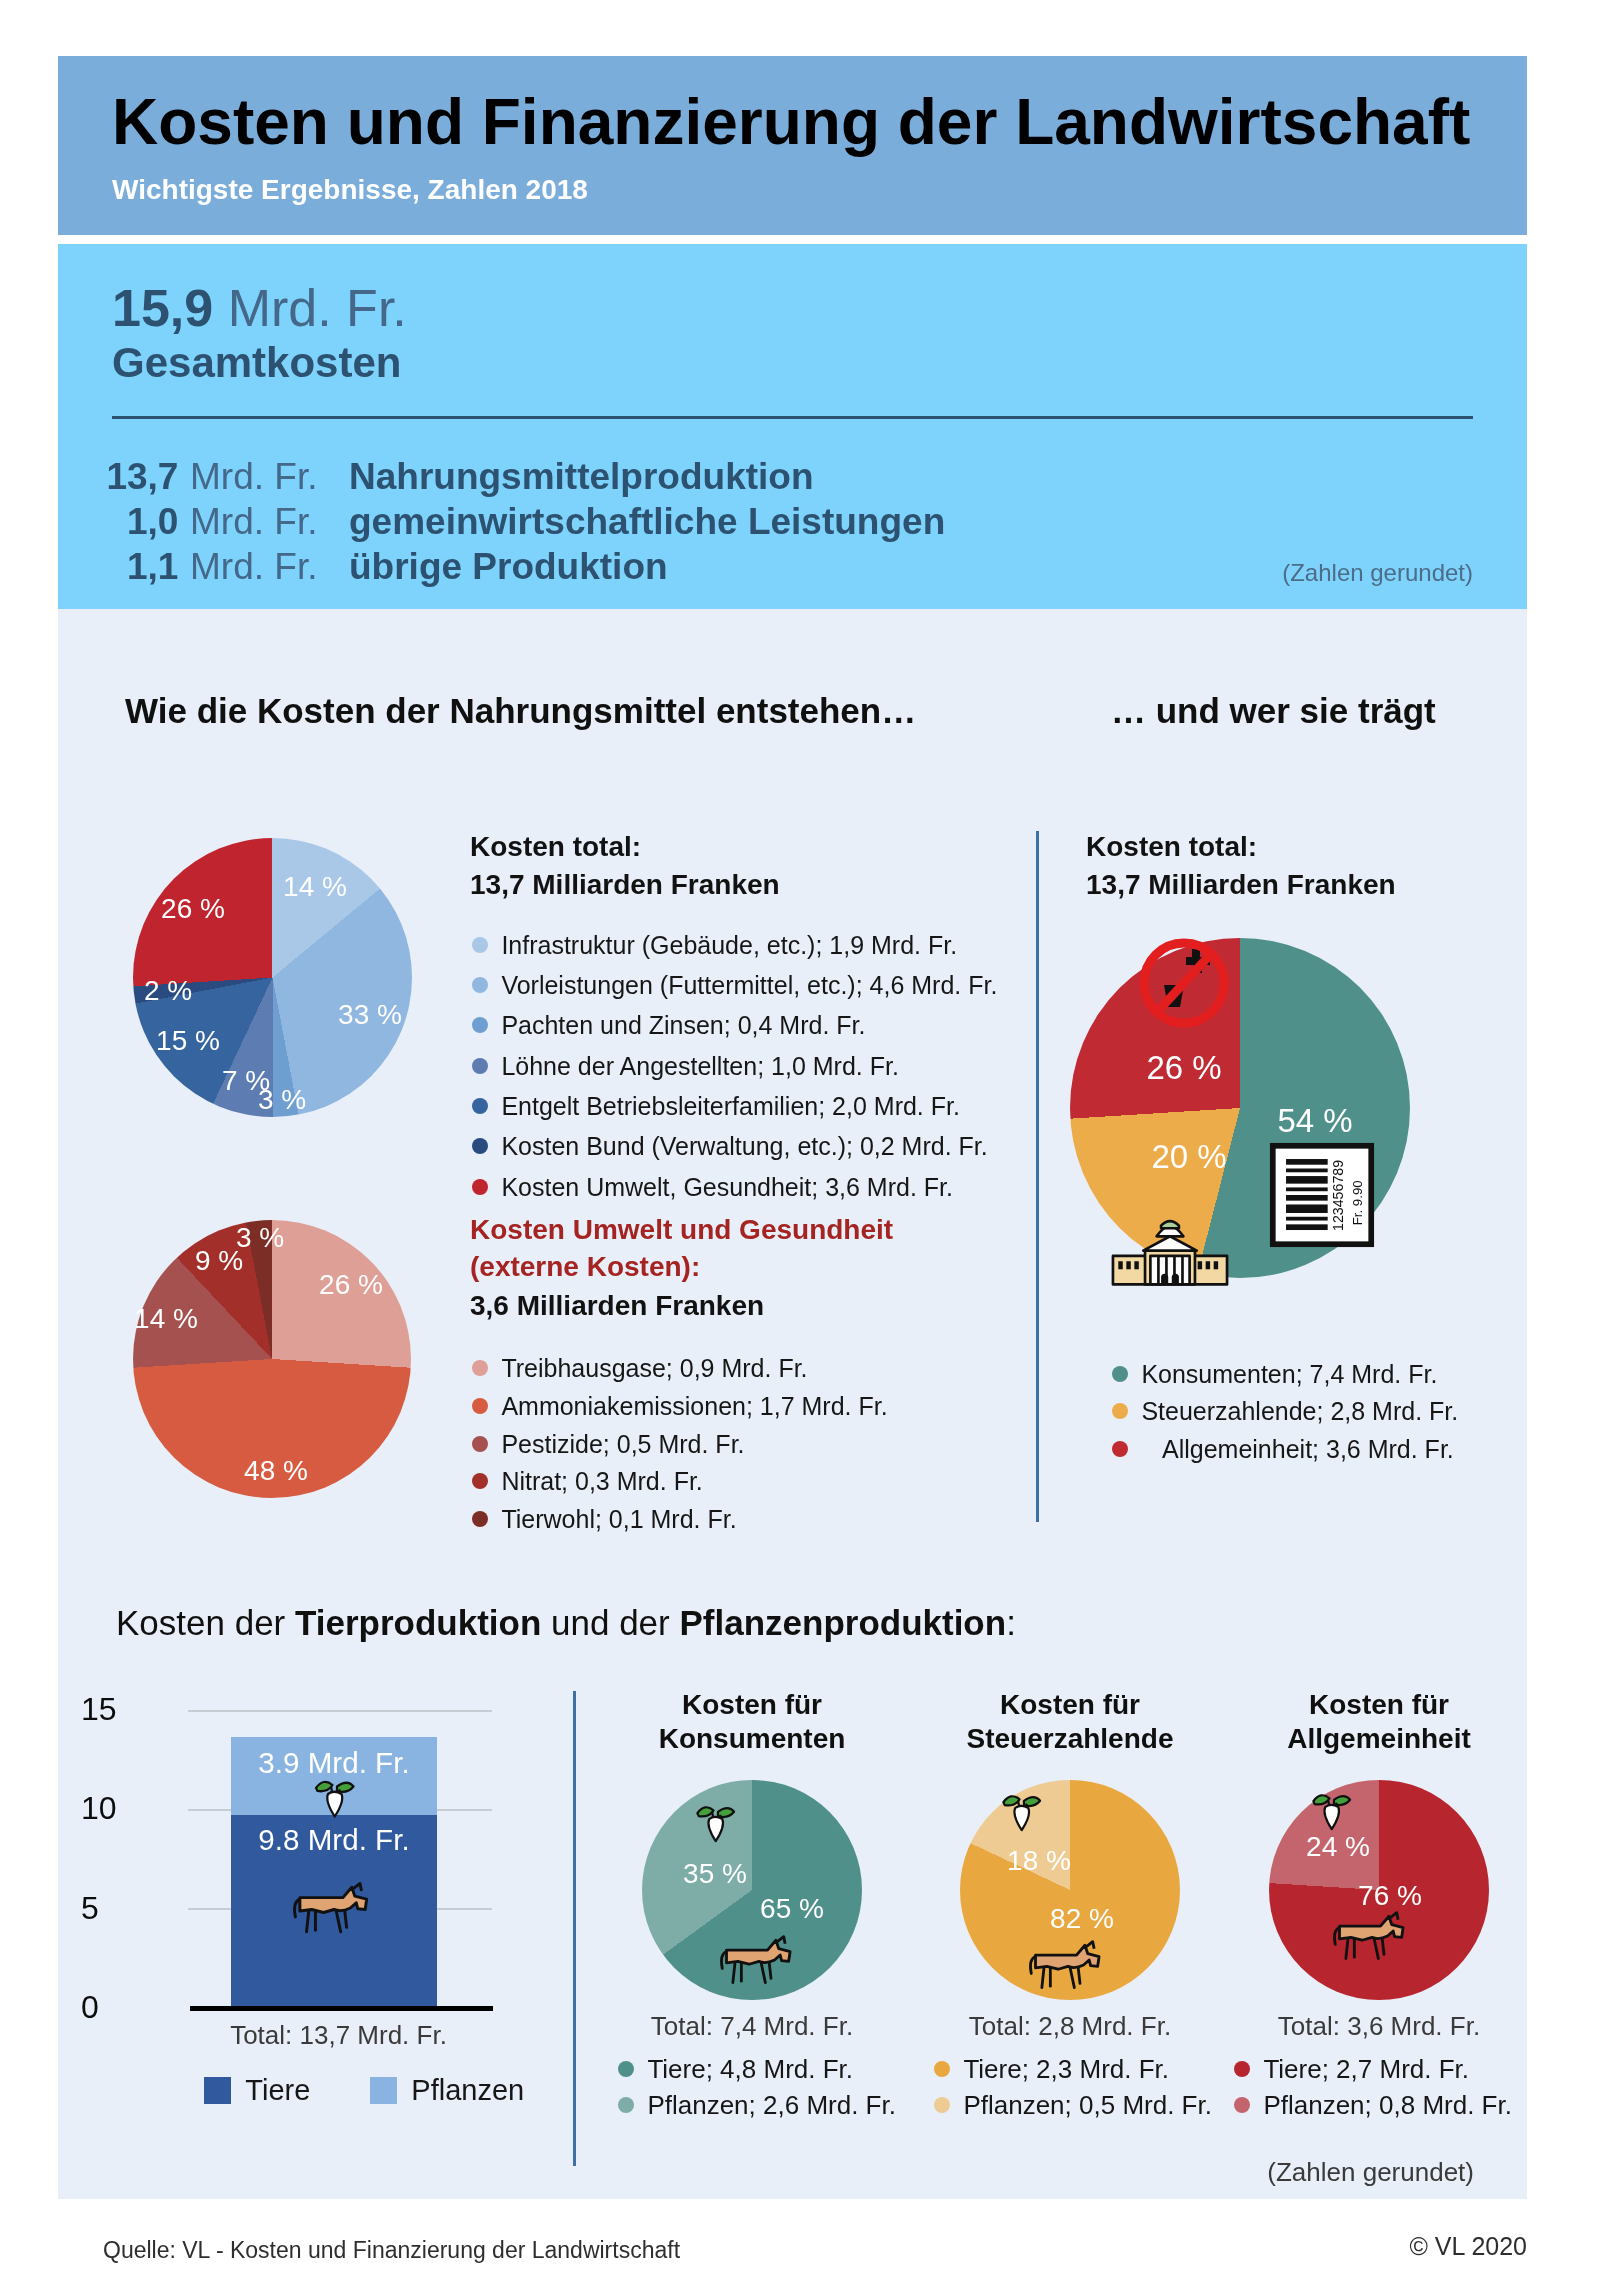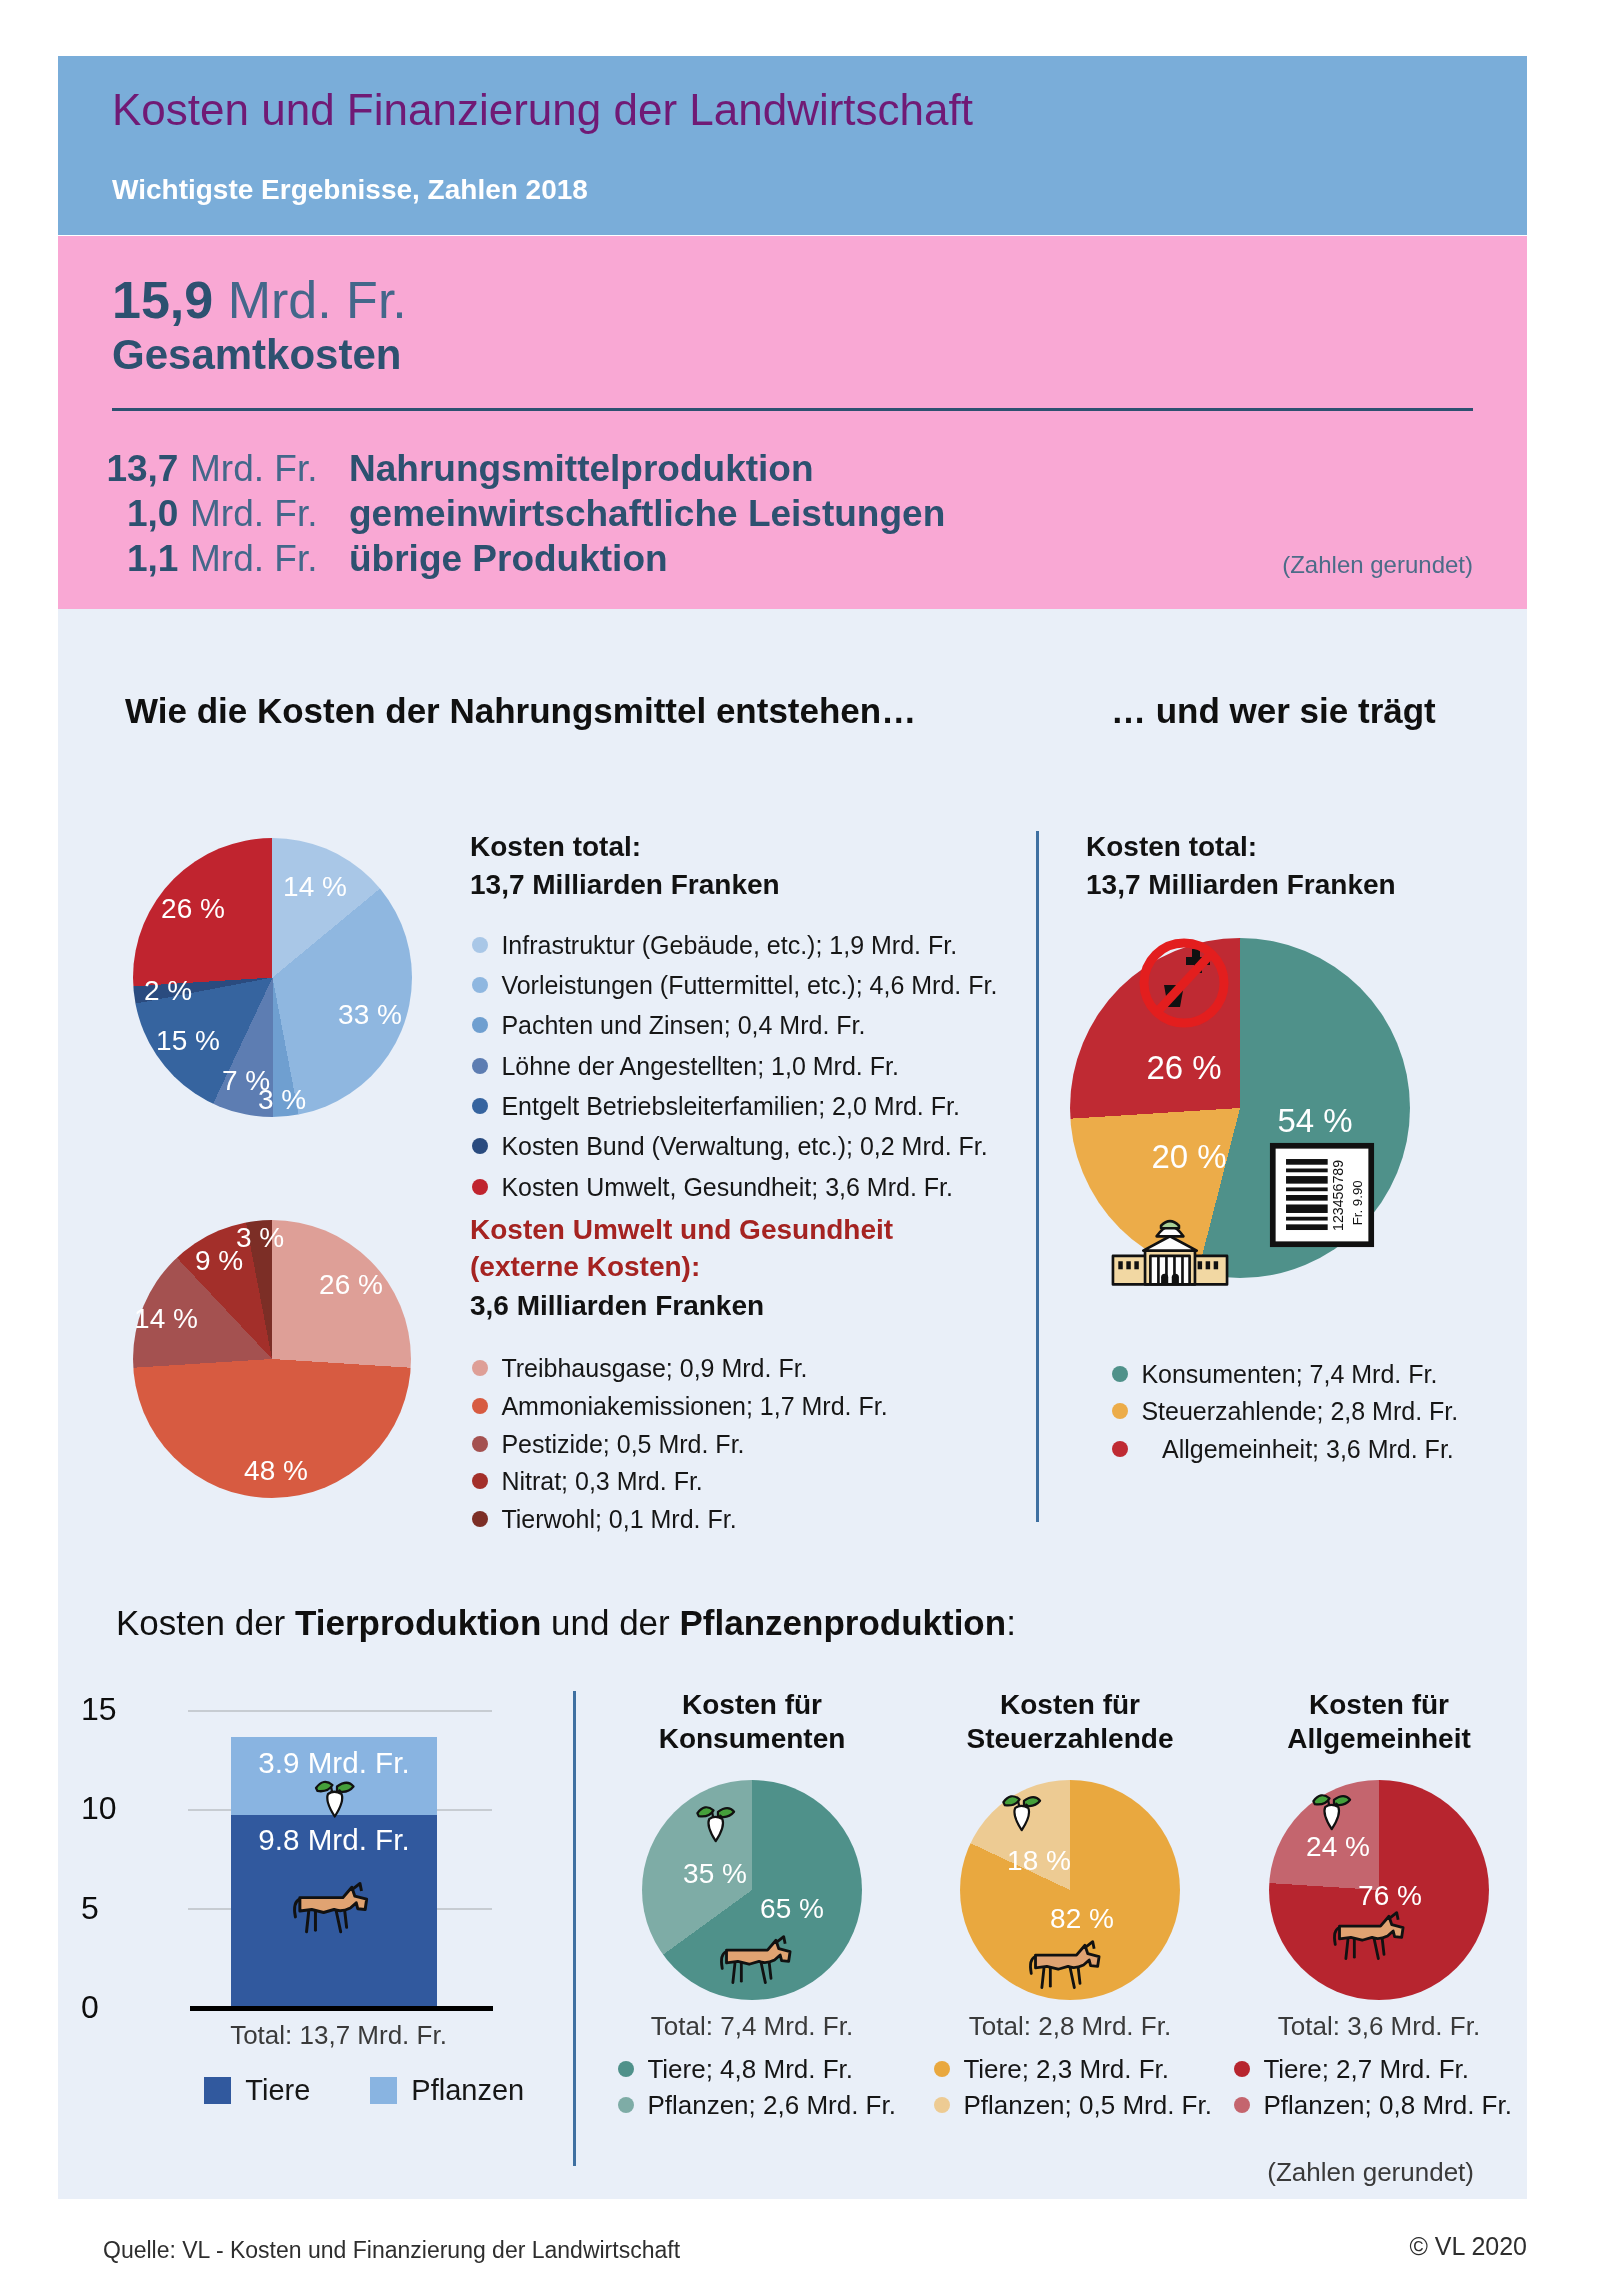--- a/index.html
+++ b/index.html
@@ -1,20 +1,20 @@
 <!DOCTYPE html>
 <html style="font-size:14.3px"><head>
 <meta charset="utf-8">
 <style>
   html,body{margin:0;padding:0;background:#fff;}
   .page{position:relative;width:1620px;height:2293px;background:#ffffff;overflow:hidden;
         font-family:"Liberation Sans",sans-serif;}
   .abs{position:absolute;}
   .panel{position:absolute;left:58px;width:1469px;}
-  .t-white-title{font-size:44px;font-weight:normal;color:#701a75;white-space:nowrap;}
+  .t-white-title{font-size:64px;font-weight:bold;color:#000000;white-space:nowrap;}
   .t-white-sub{font-size:28px;font-weight:bold;color:#ffffff;white-space:nowrap;}
   .t-bignum{font-size:52px;color:#2d5170;white-space:nowrap;}
   .t-bignum .num{font-weight:bold;}
   .t-bignum .unit{font-weight:400;color:#44678a;}
   .t-gesamt{font-size:42px;font-weight:bold;color:#2d5170;}
   .row-val{font-size:37px;font-weight:bold;color:#2d5170;text-align:right;}
   .row-unit{font-size:37px;font-weight:400;color:#44678a;}
   .row-label{font-size:37px;font-weight:bold;color:#2d5170;white-space:nowrap;}
   .note{font-size:24px;color:#4c6c88;text-align:right;}
   .h-section{font-size:35px;font-weight:bold;color:#101010;white-space:nowrap;}
@@ -43,21 +43,21 @@
 </head>
 <body>
 
 <div class="page">
 
   <div class="panel" style="top:56px;height:179px;background:#7aadd9;">
     <div class="abs t-white-title" style="left:54px;top:29px;">Kosten und Finanzierung der Landwirtschaft</div>
     <div class="abs t-white-sub" style="left:54px;top:118px;">Wichtigste Ergebnisse, Zahlen 2018</div>
   </div>
 
-  <div class="panel" style="top:236px;height:373px;background:#f9a8d4;">
+  <div class="panel" style="top:244px;height:373px;background:#7dd3fc;">
     <div class="abs t-bignum" style="left:54px;top:34px;">
       <span class="num">15,9</span>
       <span class="unit">Mrd. Fr.</span>
     </div>
     <div class="abs t-gesamt" style="left:54px;top:95px;">Gesamtkosten</div>
     <div class="abs" style="left:54px;top:172px;width:1361px;height:2.7px;background:#2d5170;"></div>
 
     <div class="abs row-val" style="left:13.4px;top:212px;width:107px;">13,7</div>
     <div class="abs row-unit" style="left:132px;top:212px;">Mrd. Fr.</div>
     <div class="abs row-label" style="left:291px;top:212px;">Nahrungsmittelproduktion</div>

